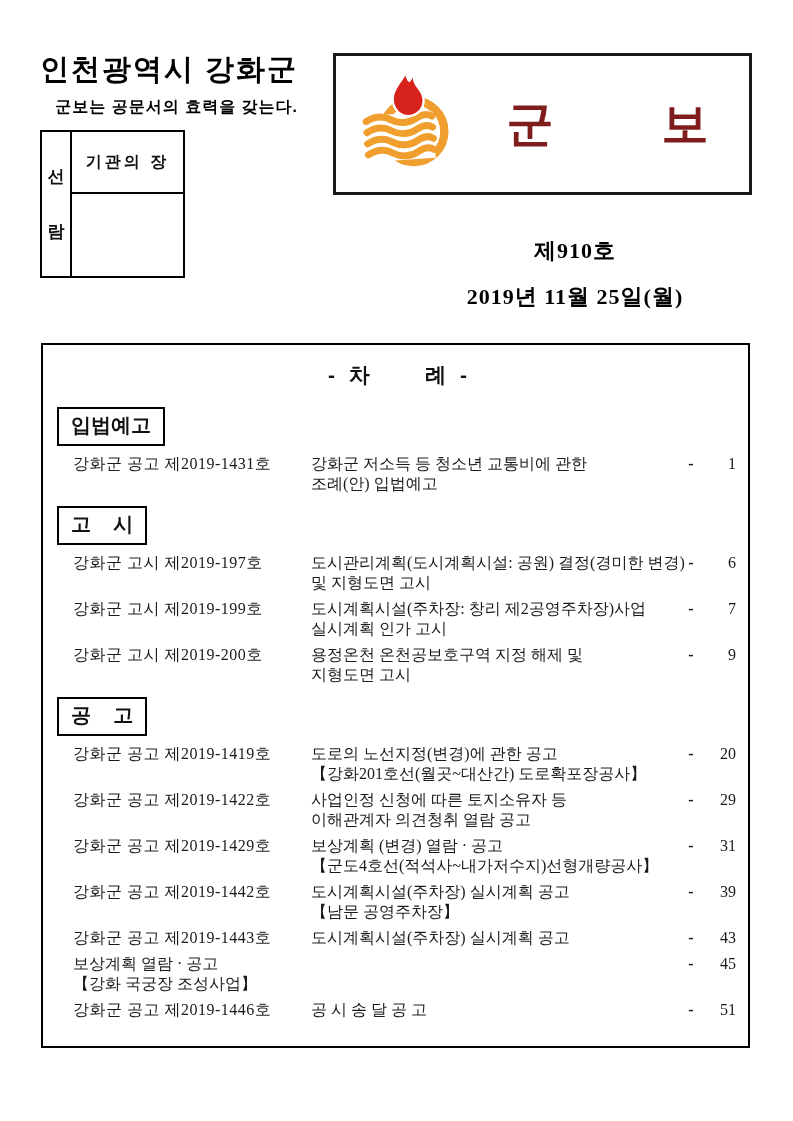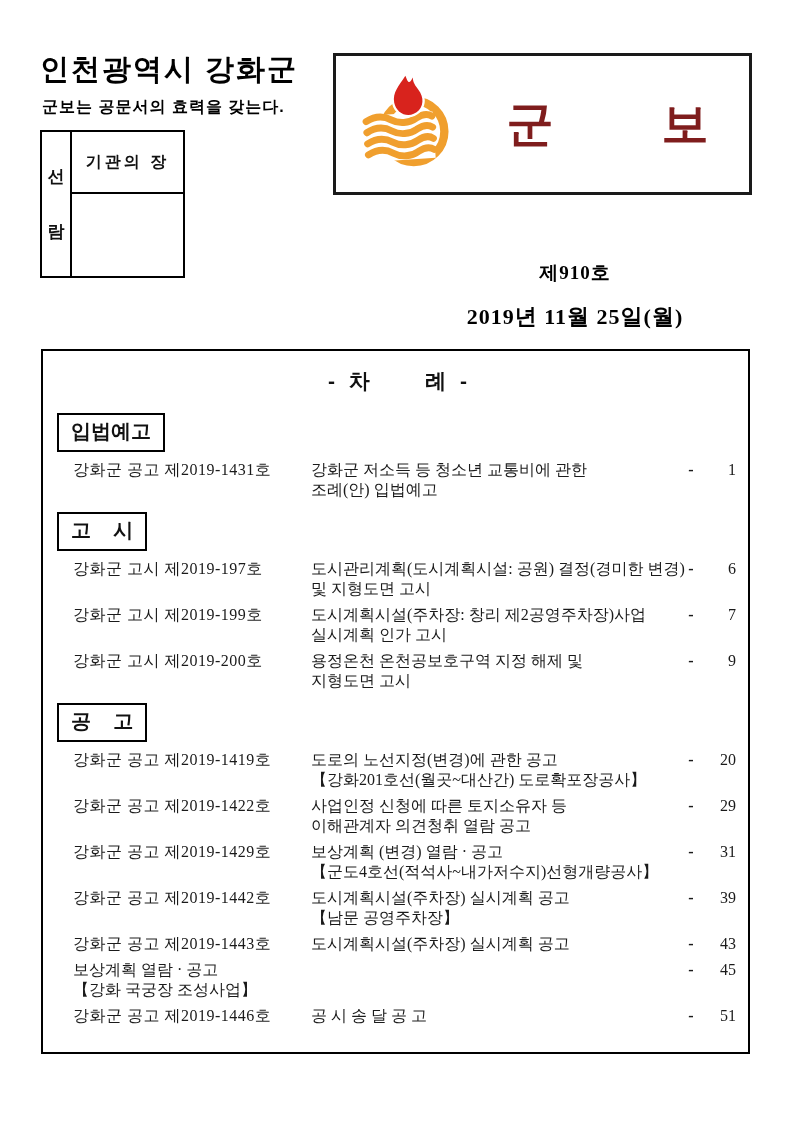--- a/index.html
+++ b/index.html
@@ -9,21 +9,21 @@
     overflow:hidden;
   }
   
   .masthead{position:absolute;left:40px;top:50px;}
   .publisher{
     margin:0;font-family:"Liberation Sans","DejaVu Sans",sans-serif;
     font-weight:900;font-size:29px;letter-spacing:2px;color:#000;
   }
   .motto{
     margin:7px 0 0 2px;font-family:"Liberation Sans","DejaVu Sans",sans-serif;
-    font-weight:700;font-size:16px;letter-spacing:1px;color:#000;
+    font-weight:700;font-size:16px;letter-spacing:1px;color:#000;text-align:right;
   }
   
   .approval{
     position:absolute;left:40px;top:130px;width:145px;height:148px;
     border:2px solid #000;box-sizing:border-box;display:flex;background:#fff;
   }
   .approval-side{
     width:28px;border-right:2px solid #000;display:flex;flex-direction:column;
     justify-content:space-evenly;align-items:center;
     font-family:"Liberation Sans","DejaVu Sans",sans-serif;font-weight:700;font-size:17px;
@@ -42,27 +42,27 @@
   .emblem{width:112px;height:104px;margin-left:18px;flex:none;}
   .gazette-title{
     flex:1;text-align:center;font-family:Liberation Mono, monospace;
     font-weight:900;font-size:47px;word-spacing:80px;color:#7f1d1d;white-space:pre;
   }
   
   .issue-block{
     position:absolute;left:400px;top:236px;width:350px;text-align:center;
     font-weight:700;color:#000;
   }
-  .issue-number{font-size:19px;letter-spacing:1px;margin-top:24px;}
+  .issue-number{font-size:22px;letter-spacing:1px;}
   .issue-date{font-size:22px;margin-top:16px;letter-spacing:1px;}
   
   .toc-box{
     position:absolute;left:41px;top:343px;width:709px;height:705px;
     border:2px solid #000;box-sizing:border-box;background:#fff;
-    padding:8px 10px 0 14px;overflow:hidden;margin-top:6px;
+    padding:8px 10px 0 14px;overflow:hidden;
   }
   .toc-title{
     text-align:center;font-family:"Liberation Sans","DejaVu Sans",sans-serif;
     font-weight:700;font-size:21px;white-space:pre;word-spacing:8px;margin:8px 0 12px;
   }
   .section-label{
     display:inline-block;border:2px solid #000;padding:3px 12px 5px;
     font-family:"Liberation Sans","DejaVu Sans",sans-serif;font-weight:700;font-size:20px;
     white-space:pre;margin:6px 0 8px;background:#fff;
   }

